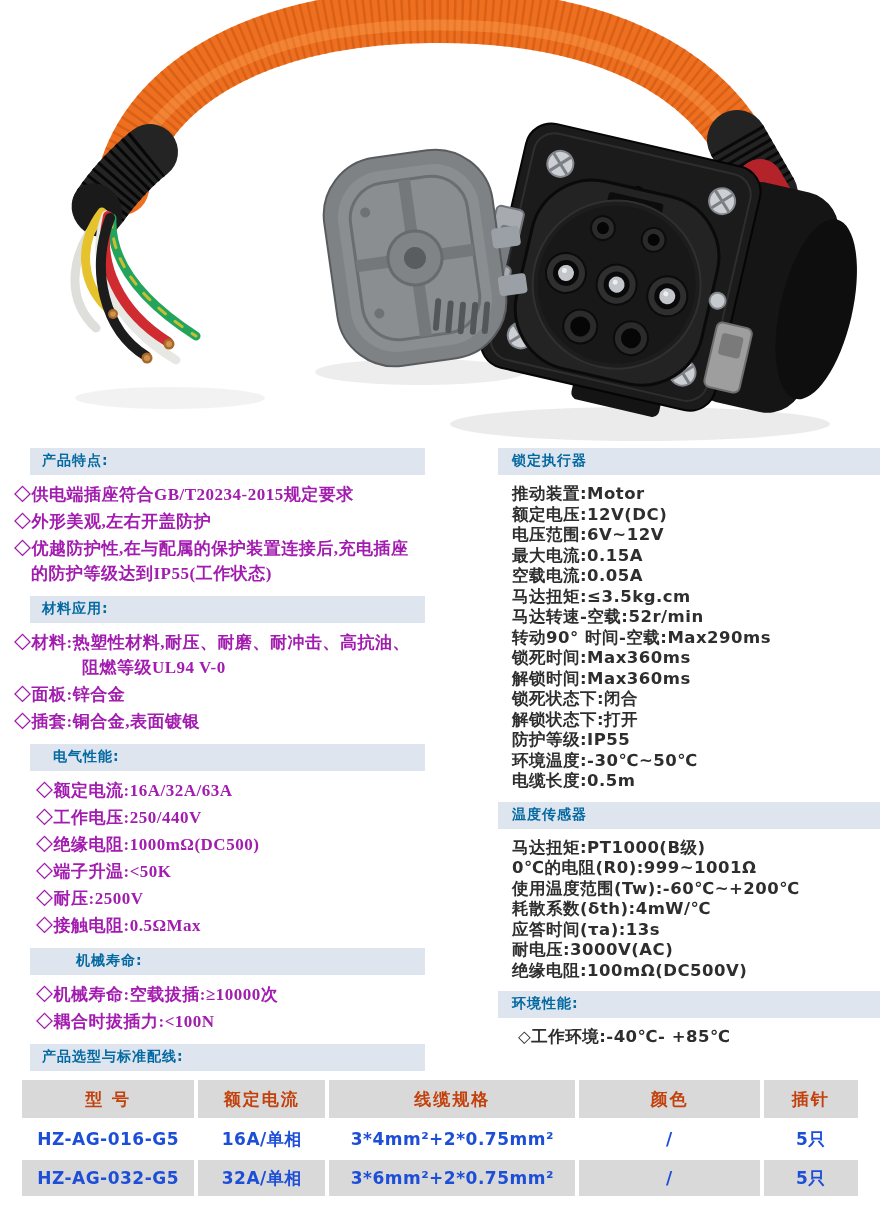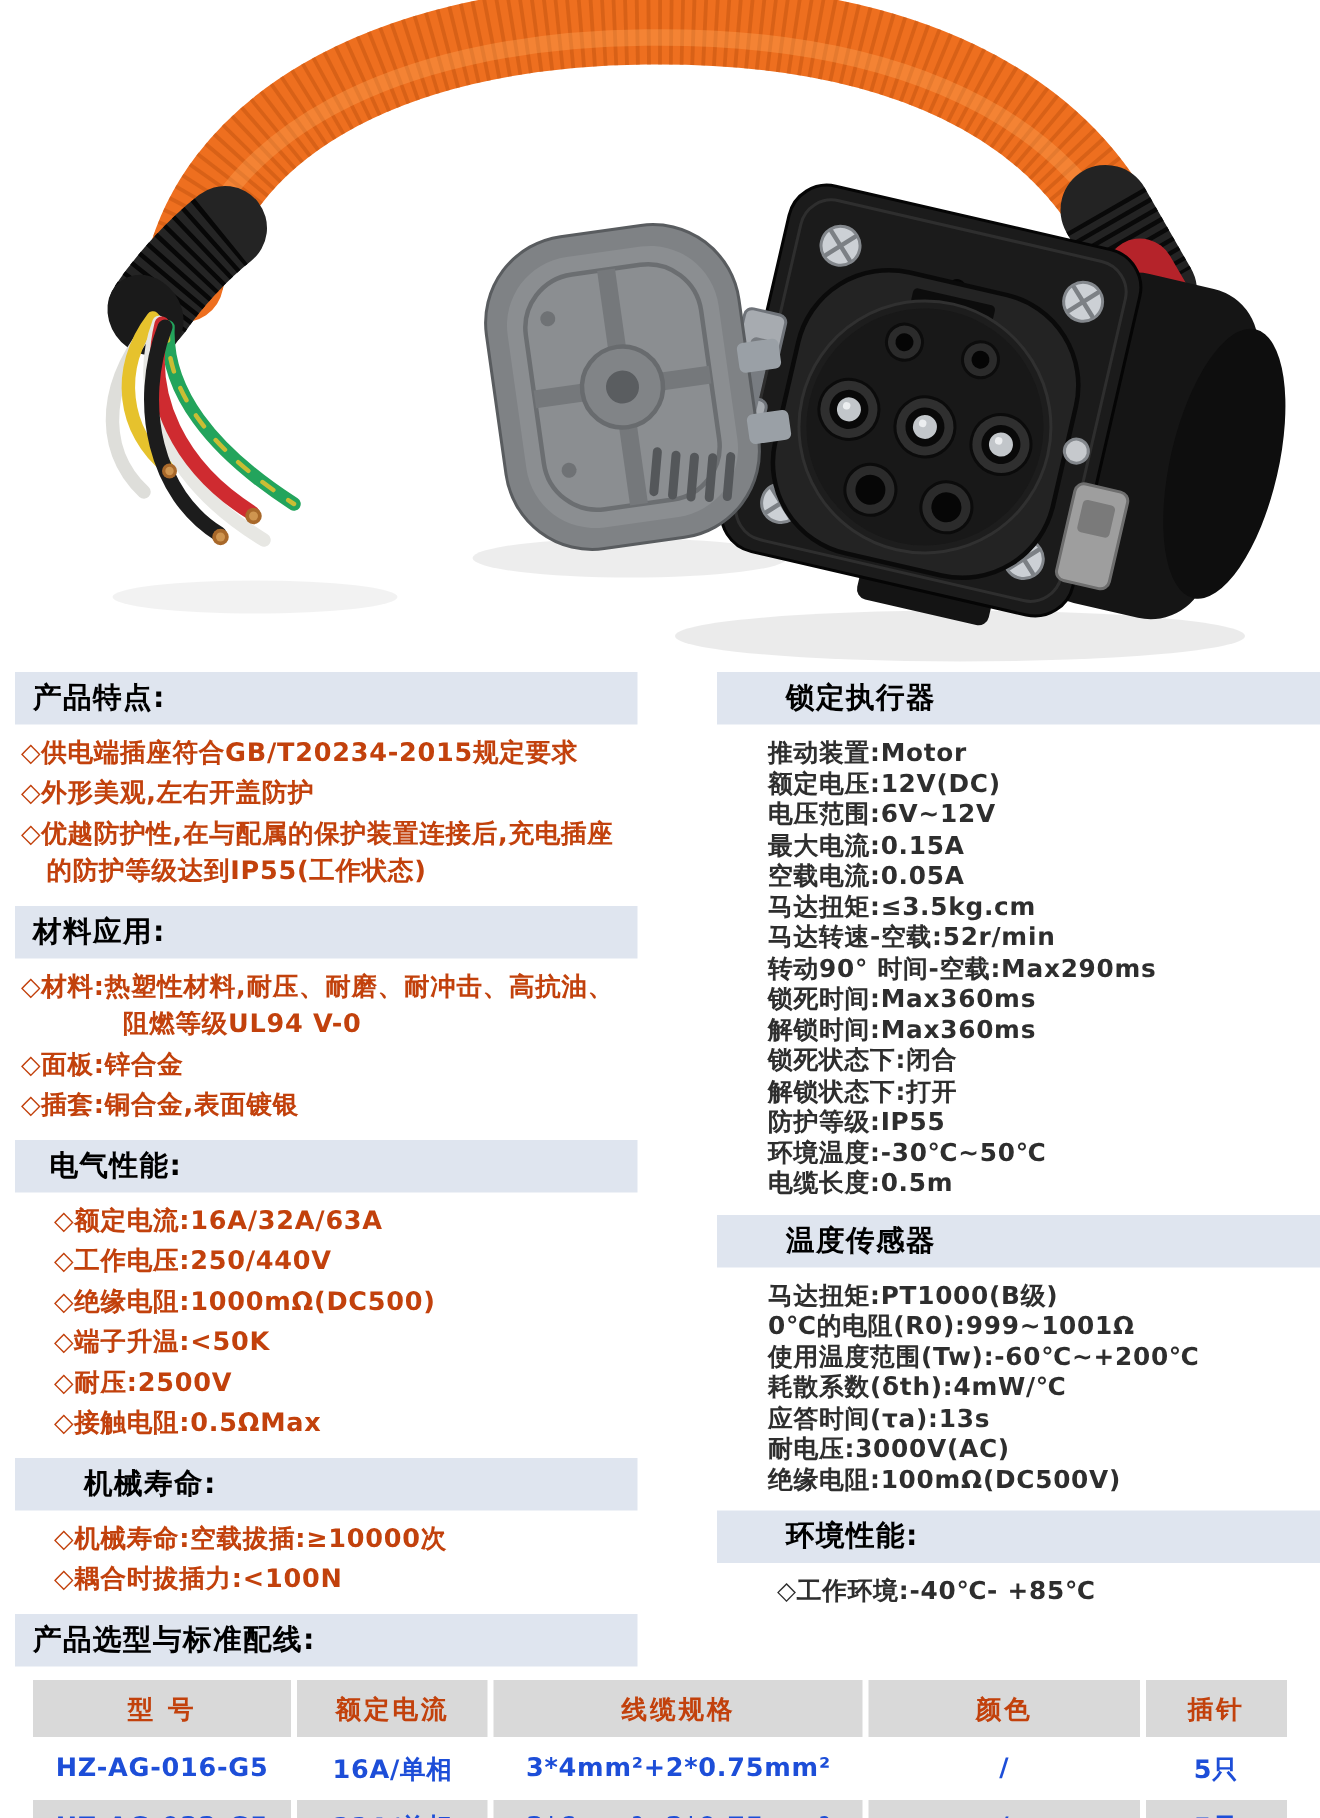--- a/index.html
+++ b/index.html
@@ -5,30 +5,30 @@
   * { margin:0; padding:0; box-sizing:border-box; }
   html,body { background:#fff; }
   body { font-family:"DejaVu Sans","Liberation Sans",sans-serif; }
   .page { position:relative; width:880px; height:1212px; background:#fff; overflow:hidden; margin:0 auto; }
 
   
   .photo { width:880px; height:445px; display:block; }
 
   
   .specs { display:grid; grid-template-columns:415px 1fr; column-gap:53px; padding-left:10px; }
-  .sec-bar { background:#dfe5ef; color:#000000; font-weight:700; font-size:19px;
-             letter-spacing:1px; padding:4px 0 5px 12px; margin-top:10px; }
+  .sec-bar { background:#dfe5ef; color:#0369a1; font-weight:700; font-size:14px;
+             letter-spacing:1px; padding:4px 0 5px 12px; margin-top:10px;margin-left:20px; }
   .sec-bar.first { margin-top:3px; }
   .sec-bar.ind1 { padding-left:23px; }
   .sec-bar.ind2 { padding-left:46px; }
-  .col-right .sec-bar { padding-left:46px; margin-right:0; }
+  .col-right .sec-bar { padding-left:14px; margin-right:0; }
 
   .items { margin:7px 0 2px 4px; }
-  .li { font-size:17px; line-height:25px; color:#c2410c; font-weight:600; letter-spacing:.5px;
-        padding-left:17px; text-indent:-17px; margin-bottom:2px; }
+  .li { font-size:17px; line-height:25px; color:#a21caf; font-weight:600; letter-spacing:.5px;
+        padding-left:17px; text-indent:-17px; margin-bottom:2px;font-family:Liberation Serif, serif; }
   .li.hang { padding-left:68px; text-indent:-68px; }
   .items.ind .li { margin-left:22px; }
 
   .rlines { margin:9px 0 2px 0; }
   .rl { font-size:16.5px; line-height:20.5px; color:#2e2e2e; font-weight:600;
         letter-spacing:.5px; padding-left:34px; }
   .rl.diamond { padding-left:40px; margin-top:4px; }
 
   
   .table-wrap { margin:6px 18px 0 18px; }

